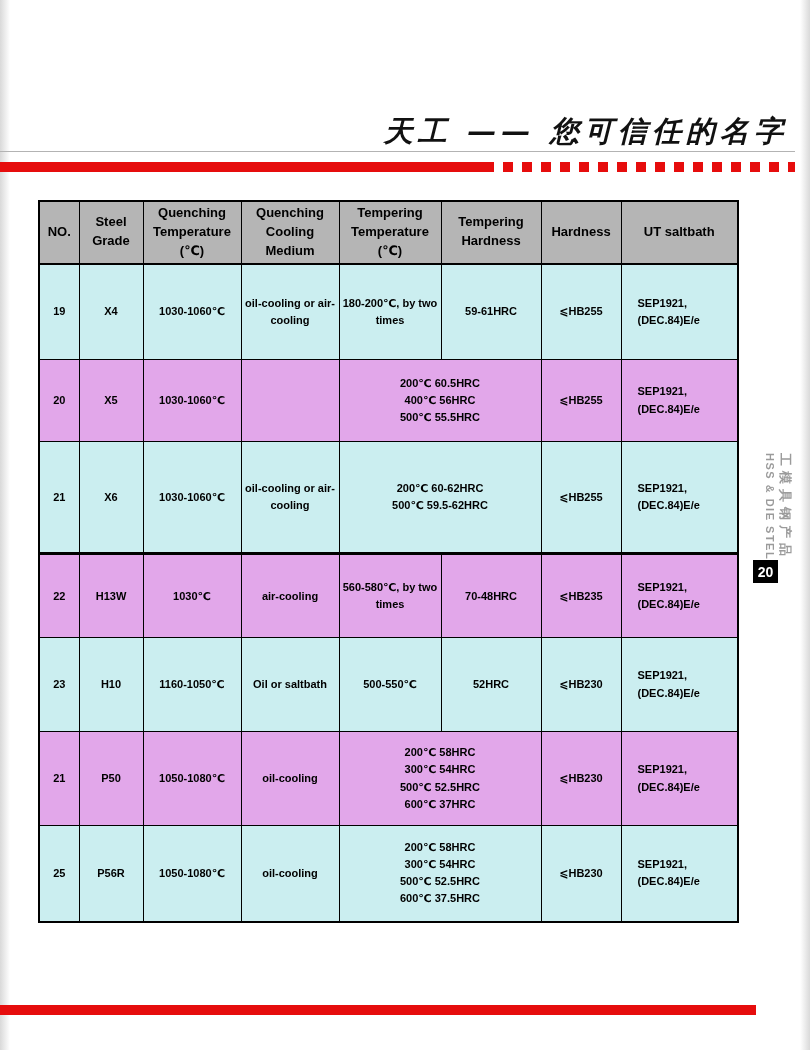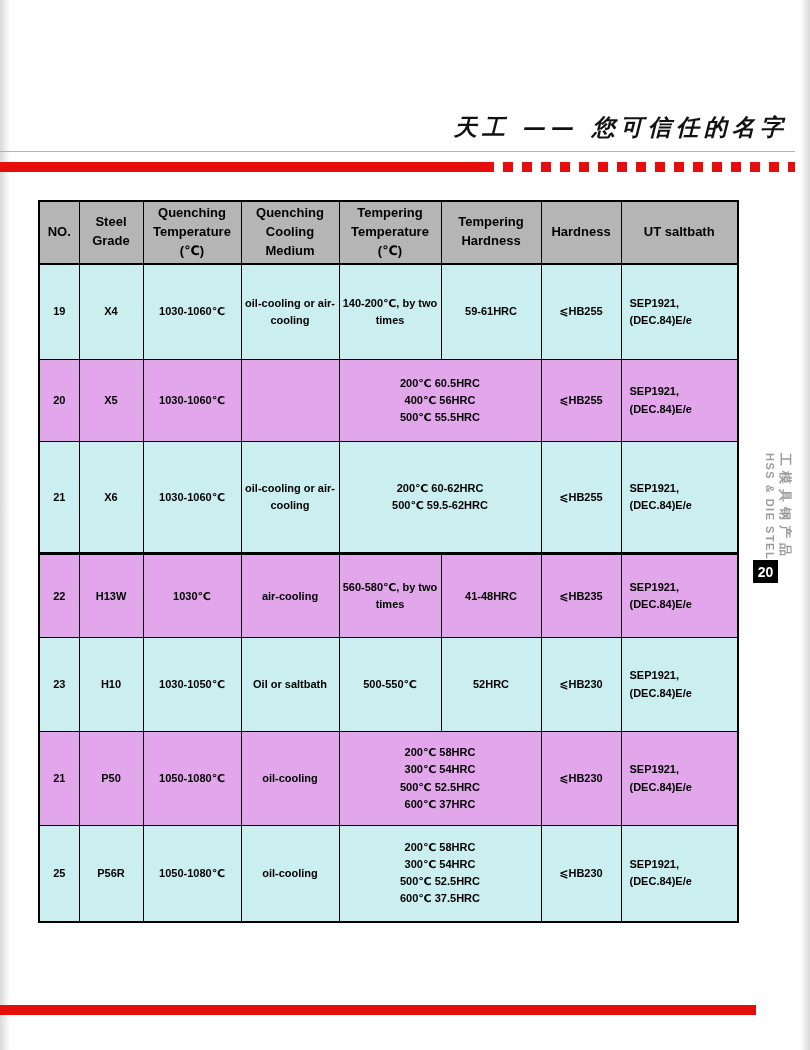--- a/index.html
+++ b/index.html
@@ -9,21 +9,21 @@
   }
   .edge-left{position:absolute;left:0;top:0;bottom:0;width:10px;
     background:linear-gradient(90deg,#d9d9d9,#ffffff);}
   .edge-right{position:absolute;right:0;top:0;bottom:0;width:10px;
     background:linear-gradient(270deg,#d9d9d9,#ffffff);}
 
   
   .brand-title{
     position:absolute;top:112px;right:22px;width:560px;text-align:right;
     font-family:"DejaVu Serif","Liberation Serif",serif;
-    font-style:italic;font-weight:bold;font-size:23px;letter-spacing:5px;color:#111;
+    font-style:italic;font-weight:bold;font-size:29px;letter-spacing:5px;color:#111;
     white-space:nowrap;
   }
   .header-rule{position:absolute;top:151px;left:0;width:795px;height:1px;background:#b3b3b3;}
   .red-bar-solid{position:absolute;top:162px;left:0;width:494px;height:10px;background:#e60d0d;}
   .red-bar-dashes{
     position:absolute;top:162px;left:503px;width:292px;height:10px;
     background:repeating-linear-gradient(90deg,#e60d0d 0 10px,rgba(0,0,0,0) 10px 19px);
   }
 
   
@@ -38,21 +38,21 @@
   }
   .steel-table{border:2px solid #000;}
   .steel-table thead th{
     background:#b5b5b5;font-size:13px;line-height:1.45;border-bottom:2px solid #000;
     font-weight:bold;
   }
   .steel-table td{font-size:11px;line-height:1.55;}
   tr.row-cyan td{background:#cbeef0;}
   tr.row-violet td{background:#e2a7ea;}
   tr.thick-top td{border-top:3px solid #000;}
-  td.col-ut{text-align:left;padding-left:8px;}
+  td.col-ut{text-align:left;padding-left:16px;}
   .h-header{height:62px;}
   .h-r19{height:96px;}
   .h-r20{height:82px;}
   .h-r21{height:112px;}
   .h-r22{height:84px;margin-left:24px;}
   .h-r23{height:94px;}
   .h-r24{height:94px;}
   .h-r25{height:96px;}
 
   
@@ -111,21 +111,21 @@
         <th>Hardness</th>
         <th>UT saltbath</th>
       </tr>
     </thead>
     <tbody>
       <tr class="row-cyan h-r19">
         <td>19</td>
         <td>X4</td>
         <td>1030-1060℃</td>
         <td>oil-cooling or air-cooling</td>
-        <td>140-200℃, by two times</td>
+        <td>180-200℃, by two times</td>
         <td>59-61HRC</td>
         <td>⩽HB255</td>
         <td class="col-ut">SEP1921, (DEC.84)E/e</td>
       </tr>
       <tr class="row-violet h-r20">
         <td>20</td>
         <td>X5</td>
         <td>1030-1060℃</td>
         <td></td>
         <td colspan="2">200℃ 60.5HRC
@@ -143,28 +143,28 @@
 500℃ 59.5-62HRC</td>
         <td>⩽HB255</td>
         <td class="col-ut">SEP1921, (DEC.84)E/e</td>
       </tr>
       <tr class="row-violet thick-top h-r22">
         <td>22</td>
         <td>H13W</td>
         <td>1030℃</td>
         <td>air-cooling</td>
         <td>560-580℃, by two times</td>
-        <td>41-48HRC</td>
+        <td>70-48HRC</td>
         <td>⩽HB235</td>
         <td class="col-ut">SEP1921, (DEC.84)E/e</td>
       </tr>
       <tr class="row-cyan h-r23">
         <td>23</td>
         <td>H10</td>
-        <td>1030-1050℃</td>
+        <td>1160-1050℃</td>
         <td>Oil or saltbath</td>
         <td>500-550℃</td>
         <td>52HRC</td>
         <td>⩽HB230</td>
         <td class="col-ut">SEP1921, (DEC.84)E/e</td>
       </tr>
       <tr class="row-violet h-r24">
         <td>21</td>
         <td>P50</td>
         <td>1050-1080℃</td>

